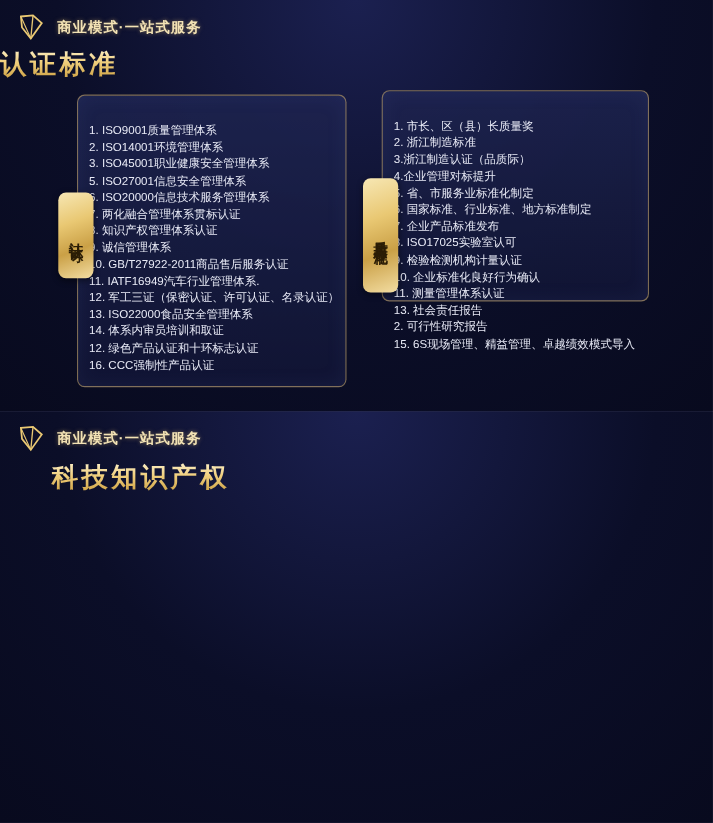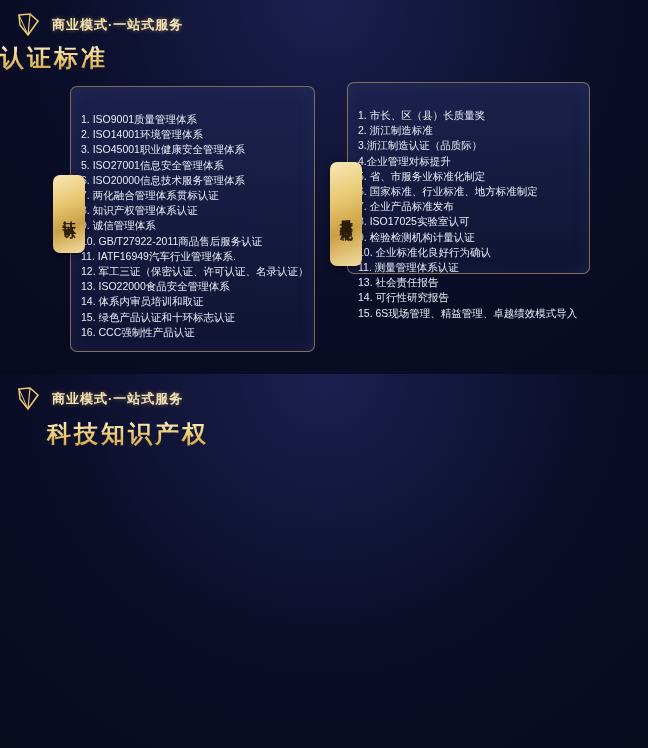--- a/index.html
+++ b/index.html
@@ -109,21 +109,21 @@
       <li>5. ISO27001信息安全管理体系</li>
       <li>6. ISO20000信息技术服务管理体系</li>
       <li>7. 两化融合管理体系贯标认证</li>
       <li>8. 知识产权管理体系认证</li>
       <li>9. 诚信管理体系</li>
       <li>10. GB/T27922-2011商品售后服务认证</li>
       <li>11. IATF16949汽车行业管理体系.</li>
       <li>12. 军工三证（保密认证、许可认证、名录认证）</li>
       <li>13. ISO22000食品安全管理体系</li>
       <li>14. 体系内审员培训和取证</li>
-      <li>15. 绿色产品认证和十环标志认证</li>
+      <li>12. 绿色产品认证和十环标志认证</li>
       <li>16. CCC强制性产品认证</li>
     </ol>
   </div>
 
   <div class="gold-label" style="left:330px;top:162px;width:32px;height:104px;">
     <span>质量与标准化</span>
   </div>
   <div class="panel" style="left:347px;top:82px;width:243px;height:192px;">
     <ol>
       <li>1. 市长、区（县）长质量奖</li>
@@ -131,21 +131,21 @@
       <li>3.浙江制造认证（品质际）</li>
       <li>4.企业管理对标提升</li>
       <li>5. 省、市服务业标准化制定</li>
       <li>6. 国家标准、行业标准、地方标准制定</li>
       <li>7. 企业产品标准发布</li>
       <li>8. ISO17025实验室认可</li>
       <li>9. 检验检测机构计量认证</li>
       <li>10. 企业标准化良好行为确认</li>
       <li>11. 测量管理体系认证</li>
       <li>13. 社会责任报告</li>
-      <li>14. 可行性研究报告</li>
+      <li>2. 可行性研究报告</li>
       <li>15. 6S现场管理、精益管理、卓越绩效模式导入</li>
     </ol>
   </div>
 </div>
 
 <div class="slide" id="slide2">
 
   <div class="hdr">
     <span class="hdr-logo">
       <svg width="28" height="26" viewBox="0 0 28 26">

